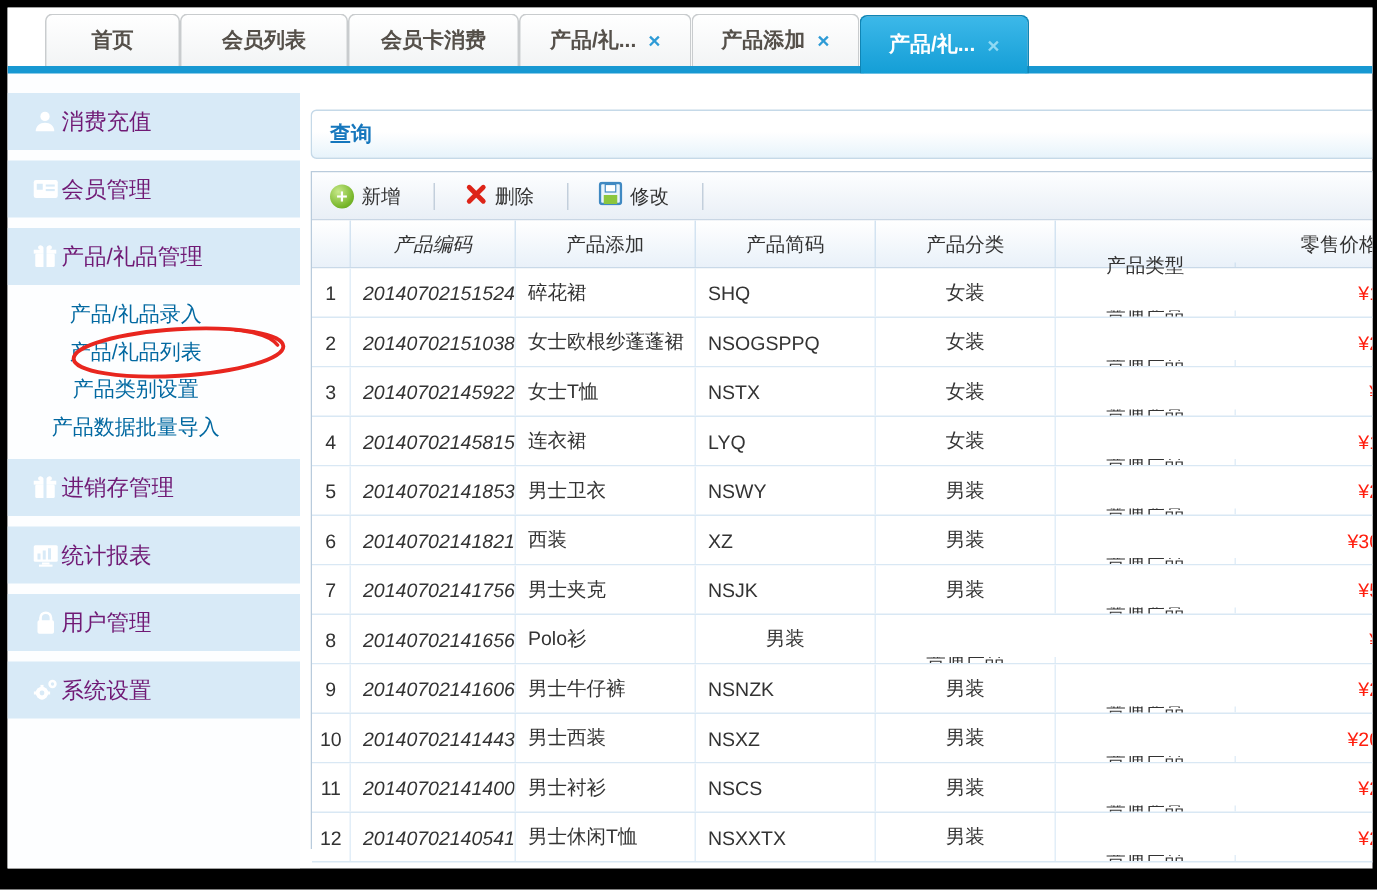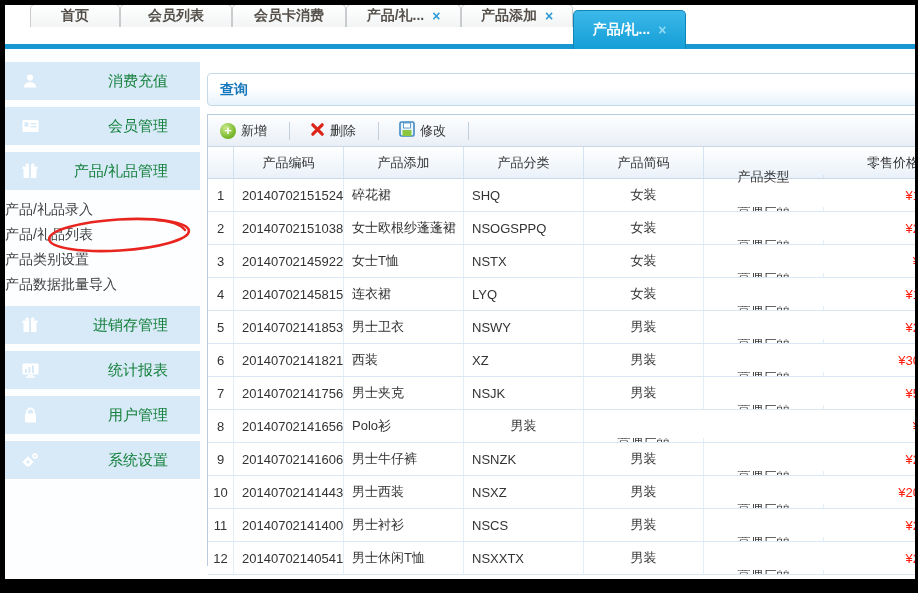--- a/index.html
+++ b/index.html
@@ -6,41 +6,41 @@
   body { font-family:"Liberation Sans","DejaVu Sans",sans-serif; background:#fff; }
 
   .frame { position:relative; width:918px; height:593px; background:#000; }
   .app { position:absolute; left:5px; top:5px; width:910px; height:574px; background:#fff; overflow:hidden; }
 
   
   .tabbar { position:relative; height:44px; background:#fff; }
   .bluebar { position:absolute; left:0; right:0; bottom:0; height:5px; background:#1798d2; }
   .tabs { display:flex; align-items:flex-end; height:44px; padding-left:25px; position:relative; }
   .tab { display:flex; align-items:center; justify-content:center; gap:8px;
-         height:23px; margin-bottom:22px; border:1px solid #c9ccce; border-bottom:none;
+         height:35px; margin-bottom:5px; border:1px solid #c9ccce; border-bottom:none;
          border-radius:5px 5px 0 0; background:linear-gradient(#ffffff,#f2f4f5);
          font-size:14px; font-weight:bold; color:#55504a; cursor:default; }
   .tab .close { color:#2e9bd6; font-size:14px; font-weight:bold; line-height:1; }
   .tab.active { height:39px; margin-bottom:0; z-index:2; border:1px solid #0f85b5; border-bottom:none;
                 background:linear-gradient(#3cb8e9,#149ed6); color:#fff; }
   .tab.active .close { color:#8fd9f3; }
   .t1{width:90px}.t2{width:114px}.t3{width:112px}.t4{width:115px}.t5{width:112px}.t6{width:113px}
 
   
   .content { display:flex; height:530px; }
 
   
   .sidebar { width:195px; padding-top:13px; background:#fdfeff; flex:none; }
   .menu-item { display:flex; align-items:center; height:38px; margin-bottom:7px; background:#d8eaf7; cursor:pointer; }
   .menu-item .mi-icon { width:22px; margin-left:14px; display:flex; justify-content:center; }
   .menu-item .mi-icon svg { fill:#ffffff; }
-  .menu-item .mi-label { flex:1; text-align:right; padding-right:32px; font-size:15px; color:#15803d; }
+  .menu-item .mi-label { flex:1; padding-right:32px; font-size:15px; color:#701a75; }
   .submenu { position:relative; margin:1px 0 9px 0; }
-  .sub-item { height:25px; line-height:25px; text-align:left; padding-right:24px;
-              font-size:14px; color:#404040; cursor:pointer; }
+  .sub-item { height:25px; line-height:25px; text-align:center; padding-right:24px;
+              font-size:14px; color:#0369a1; cursor:pointer; }
   .annotation { position:absolute; left:40px; top:18px; width:150px; height:40px; pointer-events:none; }
 
   
   .main { flex:1; margin-left:7px; padding-top:24px; overflow:hidden; position:relative; }
 
   .query-panel { width:calc(100% + 8px); height:33px; border:1px solid #c5d9e8; border-radius:4px;
                  background:linear-gradient(#ffffff 45%,#e7f3fb); line-height:31px; padding-left:12px;
                  color:#1677bd; font-weight:bold; font-size:14px; cursor:pointer; }
 
   .grid-panel { width:calc(100% + 8px); height:calc(100% - 54px); margin-top:8px;
@@ -56,21 +56,21 @@
               background:radial-gradient(circle at 35% 30%, #c8e98a, #7ab82d 65%, #559d12);
               color:#fff; font-size:13px; font-weight:bold; line-height:15px; text-align:center; }
 
   
   .thead { display:flex; height:32px; background:linear-gradient(#ffffff,#e9f1f9);
            border-bottom:1px solid #c9d9e8; font-size:13px; color:#333; }
   .th { display:flex; align-items:center; justify-content:center; border-right:1px solid #d3e3f1; }
   .tr { display:flex; height:33px; border-bottom:1px solid #d9e8f4; font-size:13px; color:#333; background:#fff; }
   .td { display:flex; align-items:center; border-right:1px solid #e2eef8; overflow:hidden; white-space:nowrap; }
   .c-idx   { width:26px;  justify-content:center; flex:none; }
-  .c-code  { width:110px; padding-left:8px; flex:none; }
+  .c-code  { width:110px; padding-left:8px; flex:none;font-style:italic; }
   .c-name  { width:120px; padding-left:8px; flex:none; }
   .c-short { width:120px; padding-left:8px; flex:none; }
   .c-cat   { width:120px; justify-content:center; flex:none; }
   .c-type  { width:120px; justify-content:center; flex:none;margin-top:28px; }
   .c-price { flex:1; min-width:90px; justify-content:flex-end; padding-right:1px; color:#ff1e0e; }
   .th.c-code,.th.c-name,.th.c-short { padding-left:0; justify-content:center; }
   .th.c-price { color:#333; justify-content:flex-end; padding-right:2px; }
 </style>
 </head>
 <body>
@@ -248,22 +248,22 @@
               </span>
               <span>修改</span>
             </div>
             <div class="tsep"></div>
           </div>
 
           <div class="thead">
             <div class="th c-idx"></div>
             <div class="th c-code">产品编码</div>
             <div class="th c-name">产品添加</div>
+            <div class="th c-short">产品简码</div>
             <div class="th c-cat">产品分类</div>
-            <div class="th c-short">产品简码</div>
             <div class="th c-type">产品类型</div>
             <div class="th c-price">零售价格</div>
           </div>
 
           <div>
   <div class="tr">
     <div class="td c-idx">1</div>
     <div class="td c-code">20140702151524</div>
     <div class="td c-name">碎花裙</div>
     <div class="td c-short">SHQ</div>

